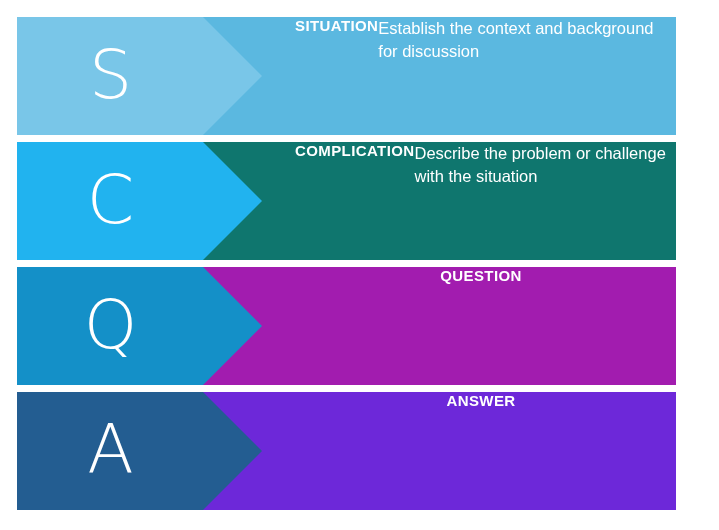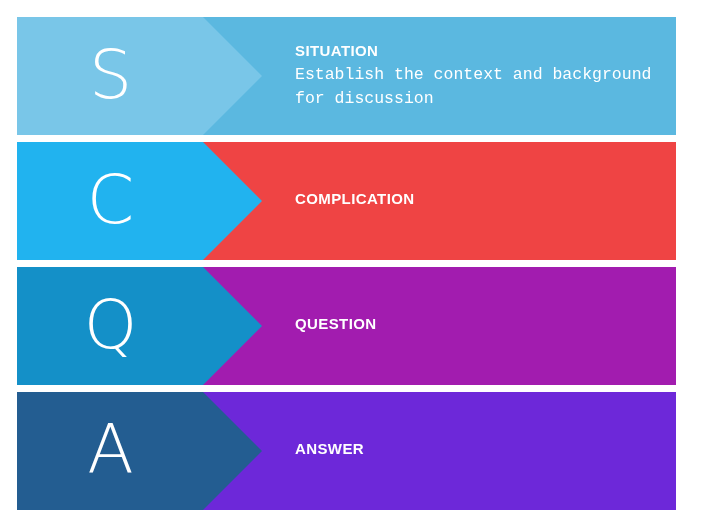--- a/index.html
+++ b/index.html
@@ -69,37 +69,37 @@
     letter-spacing: 0;
   }
 
   .panel-text {
     position: absolute;
     left: 95px;
     top: 0;
     width: 372px;
     height: 118px;
     display: flex;
-    flex-direction: column;
+    flex-direction: row;
     justify-content: center;
     color: #ffffff;
   }
 
   .panel-title {
     font-family: "Liberation Sans", sans-serif;
     font-size: 15px;
     font-weight: bold;
     letter-spacing: 0.4px;
     line-height: 1.25;
     margin-bottom: 3px;
     color: #ffffff;
   }
 
   .panel-desc {
-    font-family: Liberation Mono, monospace;
+    font-family: Liberation Sans, sans-serif;
     font-size: 16.5px;
     font-weight: normal;
     line-height: 1.42;
     color: #ffffff;
     max-width: 368px;
   }
 </style>
 </head>
 <body style="background: rgb(255, 255, 255);">
 
@@ -111,23 +111,24 @@
         <div class="panel-title">SITUATION</div>
         <div class="panel-desc">Establish the context and background for discussion</div>
       </div>
     </div>
     <div class="chevron" style="background: rgb(121, 198, 232);">
       <span class="chevron-letter">S</span>
     </div>
   </div>
 
   <div class="scqa-row row-2">
-    <div class="panel" style="background: #ef4444;">
+    <div class="panel" style="background: #0f766e;">
       <div class="panel-text">
         <div class="panel-title">COMPLICATION</div>
+        <div class="panel-desc">Describe the problem or challenge with the situation</div>
       </div>
     </div>
     <div class="chevron" style="background: rgb(33, 179, 239);">
       <span class="chevron-letter">C</span>
     </div>
   </div>
 
   <div class="scqa-row row-3">
     <div class="panel" style="background: #a21caf;">
       <div class="panel-text">

